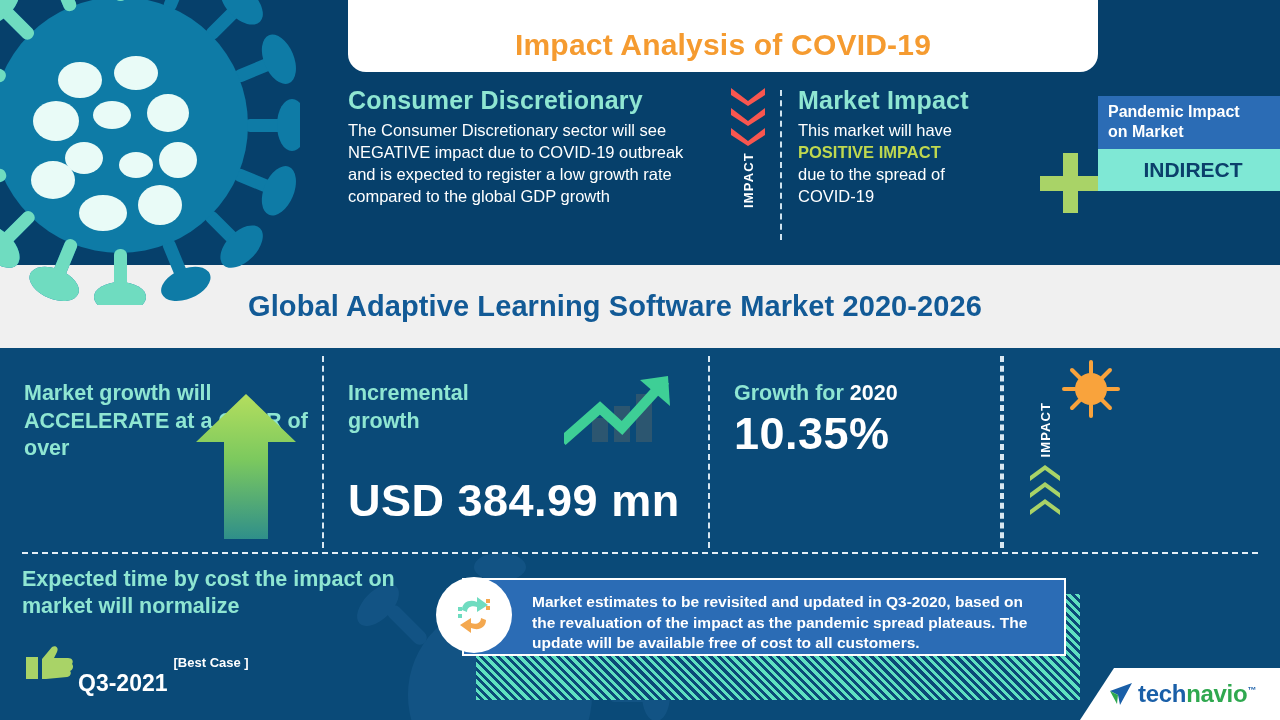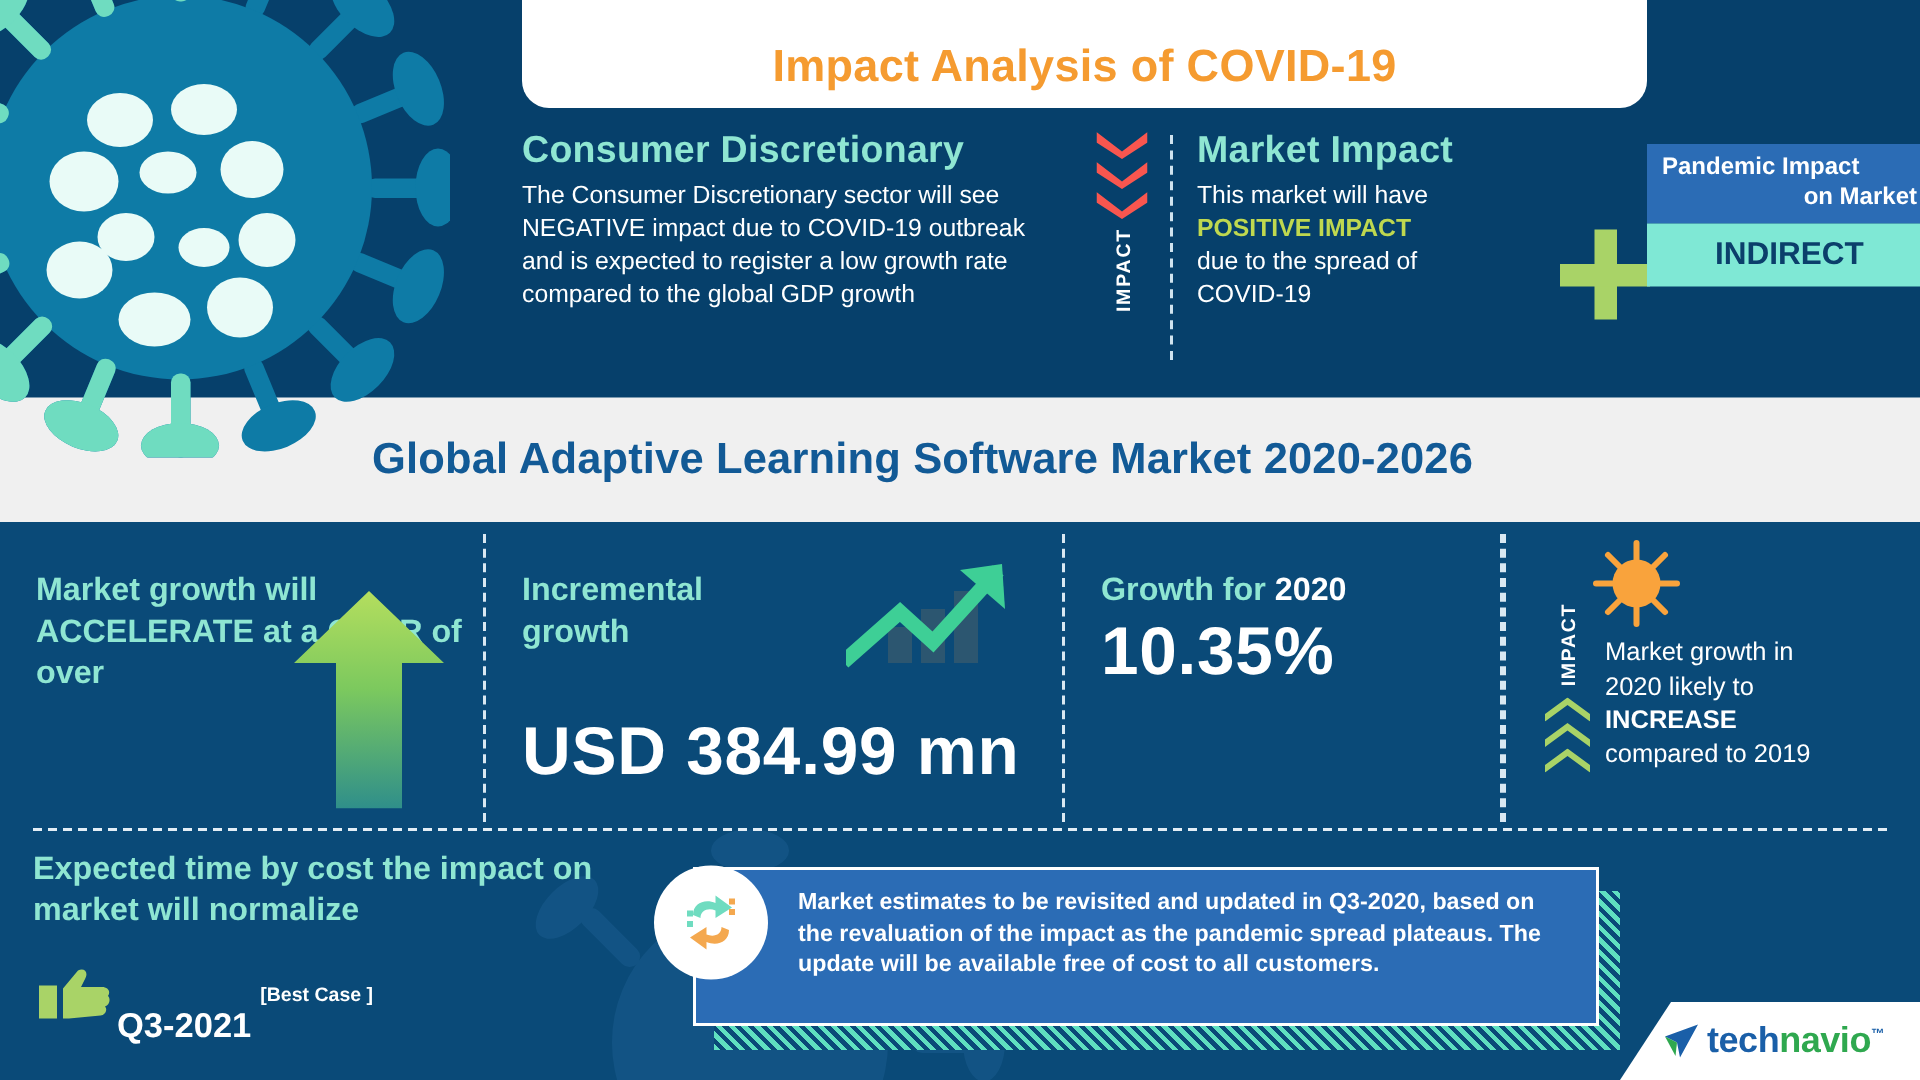--- a/index.html
+++ b/index.html
@@ -52,21 +52,21 @@
     content:""; position:absolute; background:#a9d367;
   }
   .plus::before{ left:23px; top:0; width:15px; height:60px; }
   .plus::after { left:0; top:23px; width:60px; height:15px; }
 
   .badge { position:absolute; left:1098px; top:96px; width:190px; }
   .badge-head {
     background:#2b6cb5; color:#ffffff; font-size:16px; font-weight:bold;
     padding:6px 10px 8px 10px; line-height:1.22;
   }
-  .badge-head .l2 { display:block; text-align:right; }
+  .badge-head .l2 { display:block; text-align:left; }
   .badge-body {
     background:#7fe8d5; color:#0b3f6b; font-size:21px; font-weight:bold;
     text-align:center; padding:9px 10px;
   }
 
   
   .main-title {
     position:absolute; left:248px; top:290px; color:#125a96;
     font-size:29px; font-weight:bold; letter-spacing:.1px;
   }
@@ -110,21 +110,21 @@
   .case-row .ic { width:56px; height:36px; flex:none; }
   .case-row .q  { color:#ffffff; font-size:23px; font-weight:bold;margin-top:42px; }
   .case-row .tag{ color:#ffffff; font-size:13px; font-weight:bold; margin-left:6px; }
 
   
   .callout-stripe {
     position:absolute; left:476px; top:594px; width:604px; height:106px;
     background: repeating-linear-gradient(45deg,#5fe0c0 0 3px,#0a4a78 3px 6px);
   }
   .callout {
-    position:absolute; left:462px; top:578px; width:604px; height:106px;
+    position:absolute; left:462px; top:578px; width:604px; height:78px;
     background:#2b6cb5; border:2px solid #ffffff;
     padding:12px 16px 12px 68px; color:#ffffff; font-size:15.5px; line-height:1.33; font-weight:bold;
   }
   .recycle-badge {
     position:absolute; left:436px; top:577px; width:76px; height:76px; border-radius:50%;
     background:#ffffff; display:flex; align-items:center; justify-content:center;
   }
 
   
   .logo-wrap {
@@ -372,26 +372,20 @@
               <path d="M15 0 L30 11 L30 16 L15 5 L0 16 L0 11 Z" fill="#a9d367"></path>
             </svg>
           <svg width="30" height="16" viewBox="0 0 30 16">
               <path d="M15 0 L30 11 L30 16 L15 5 L0 16 L0 11 Z" fill="#a9d367"></path>
             </svg>
           <svg width="30" height="16" viewBox="0 0 30 16">
               <path d="M15 0 L30 11 L30 16 L15 5 L0 16 L0 11 Z" fill="#a9d367"></path>
             </svg>
         </div>
       </div>
-      <div class="txt">
-        <span>Market growth in</span><br>
-        <span>2020 likely to</span><br>
-        <span class="inc">INCREASE</span><br>
-        <span>compared to 2019</span>
-      </div>
       <div class="dash-v" style="left:0;right:auto;"></div>
     </div>
   </div>
 
   <div class="hdash"></div>
 
   <div class="bl">
     <h3>Expected time by cost the impact on market will normalize</h3>
 
     <div class="case-row">

